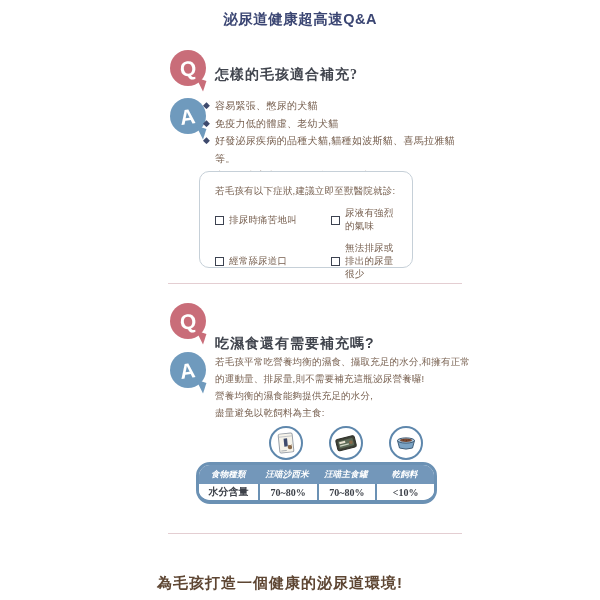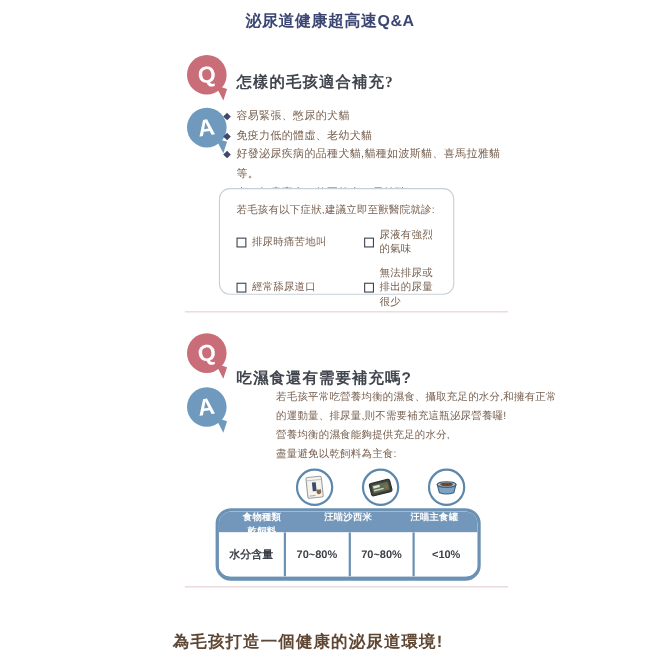--- a/index.html
+++ b/index.html
@@ -53,42 +53,42 @@
   .symptom-grid { display:grid; grid-template-columns:116px auto; row-gap:9px; }
   .symptom { display:flex; align-items:center; font-size:9.5px; color:var(--body-brown); letter-spacing:0.2px; }
   .cb {
     width:9px; height:9px; border:1.2px solid #3c4250; background:#fff;
     display:inline-block; margin-right:5px; flex:0 0 auto;
   }
 
   .divider { position:absolute; left:168px; width:294px; height:1px; background:var(--divider-pink); }
 
   .answer-block { position:absolute; left:215px; top:353px; }
-  .answer-block div { font-size:9.5px; line-height:17px; color:var(--body-brown); letter-spacing:0.2px; white-space:nowrap;margin-left:36px; }
+  .answer-block div { font-size:9.5px; line-height:17px; color:var(--body-brown); letter-spacing:0.2px; white-space:nowrap; }
 
   
   .food-circle {
     position:absolute; top:426px; width:34px; height:34px; border-radius:50%;
     background:#ffffff; border:2px solid var(--circle-border); z-index:2;
     display:flex; align-items:center; justify-content:center;
   }
   .fc-1 { left:269px; } .fc-2 { left:329px; } .fc-3 { left:389px; }
 
   
   .water-table {
     position:absolute; left:196px; top:462px; width:241px;
     border:3px solid var(--table-border); border-bottom-width:4px;
     border-radius:14px; overflow:hidden; background:#ffffff; z-index:1;
   }
-  .t-head { display:grid; grid-template-columns:1fr 1fr 1fr; background:var(--table-blue); height:19px; }
+  .t-head { display:grid; grid-template-columns:1fr 1fr 1fr 1fr; background:var(--table-blue); height:19px;font-style:italic; }
   .t-head div {
     color:#ffffff; font-size:8.5px; font-weight:bold;
     display:flex; align-items:center; justify-content:center; letter-spacing:0.2px;
   }
-  .t-body { display:grid; grid-template-columns:1fr 1fr 1fr 1fr; height:40px; background:#ffffff; }
+  .t-body { display:grid; grid-template-columns:1fr 1fr 1fr 1fr; height:16px; background:#ffffff;font-family:Liberation Serif, serif; }
   .t-body div {
     font-size:10px; font-weight:bold; color:var(--table-text);
     display:flex; align-items:center; justify-content:center;
   }
   .t-body div + div { border-left:2px solid var(--table-border); }
 
   .footer-text {
     position:absolute; top:574px; left:0; width:560px; text-align:center;
     font-size:15px; font-weight:bold; color:var(--footer-brown); letter-spacing:1px;
   }

